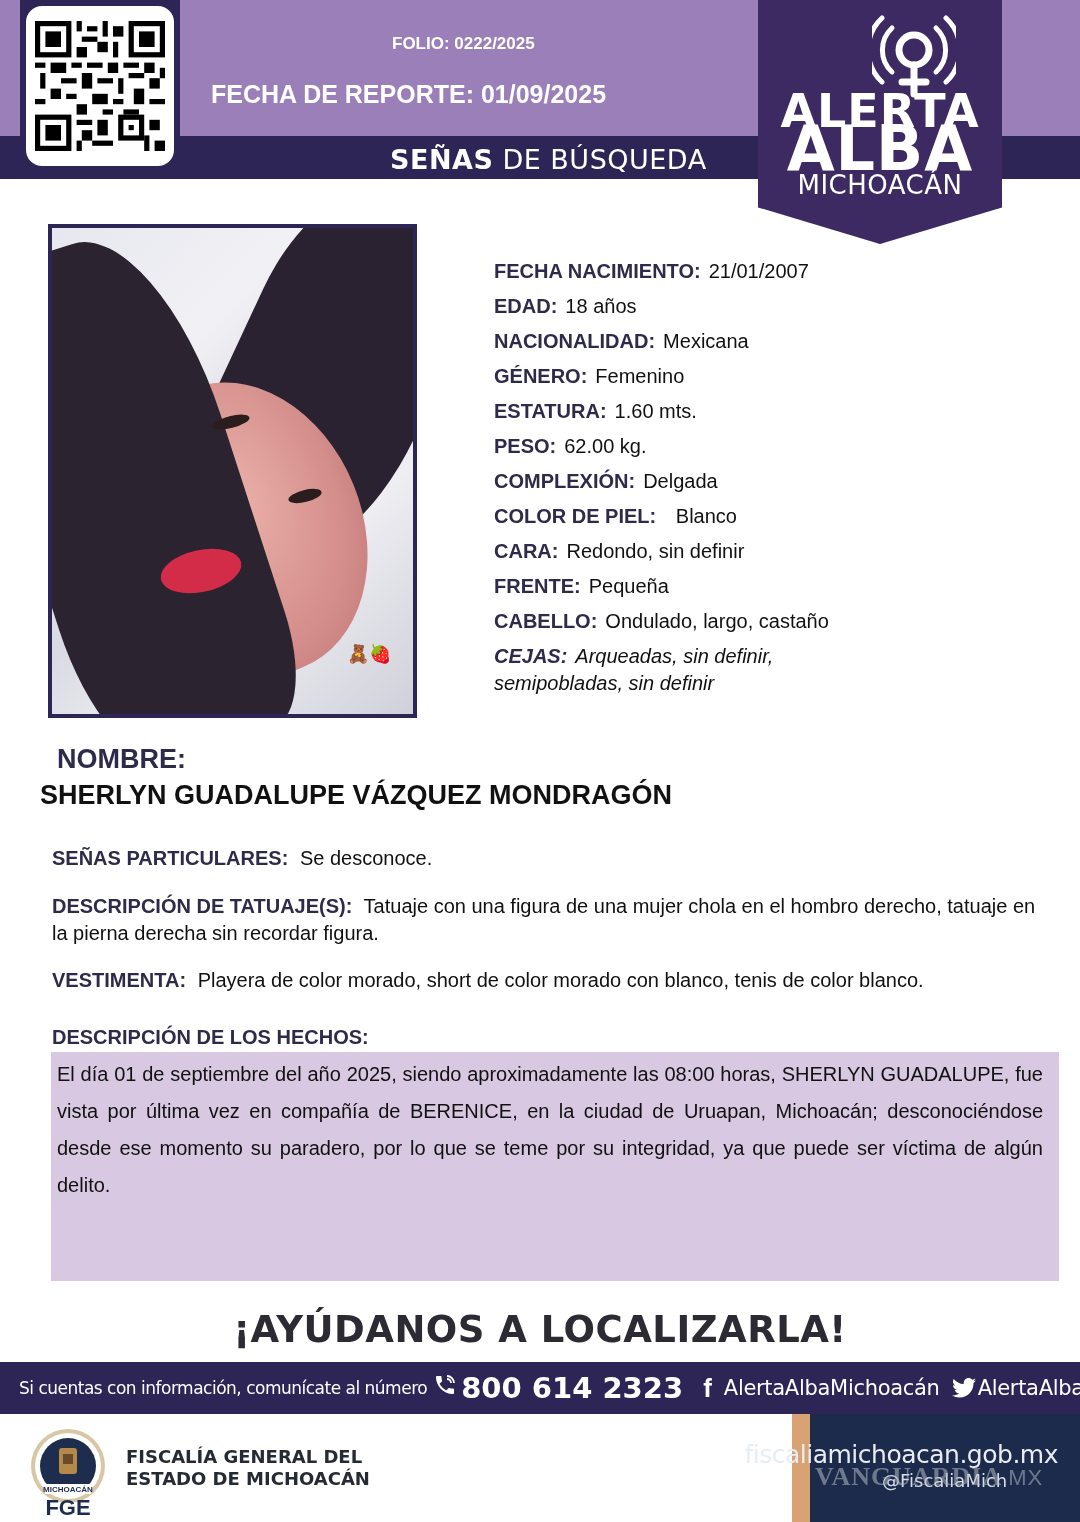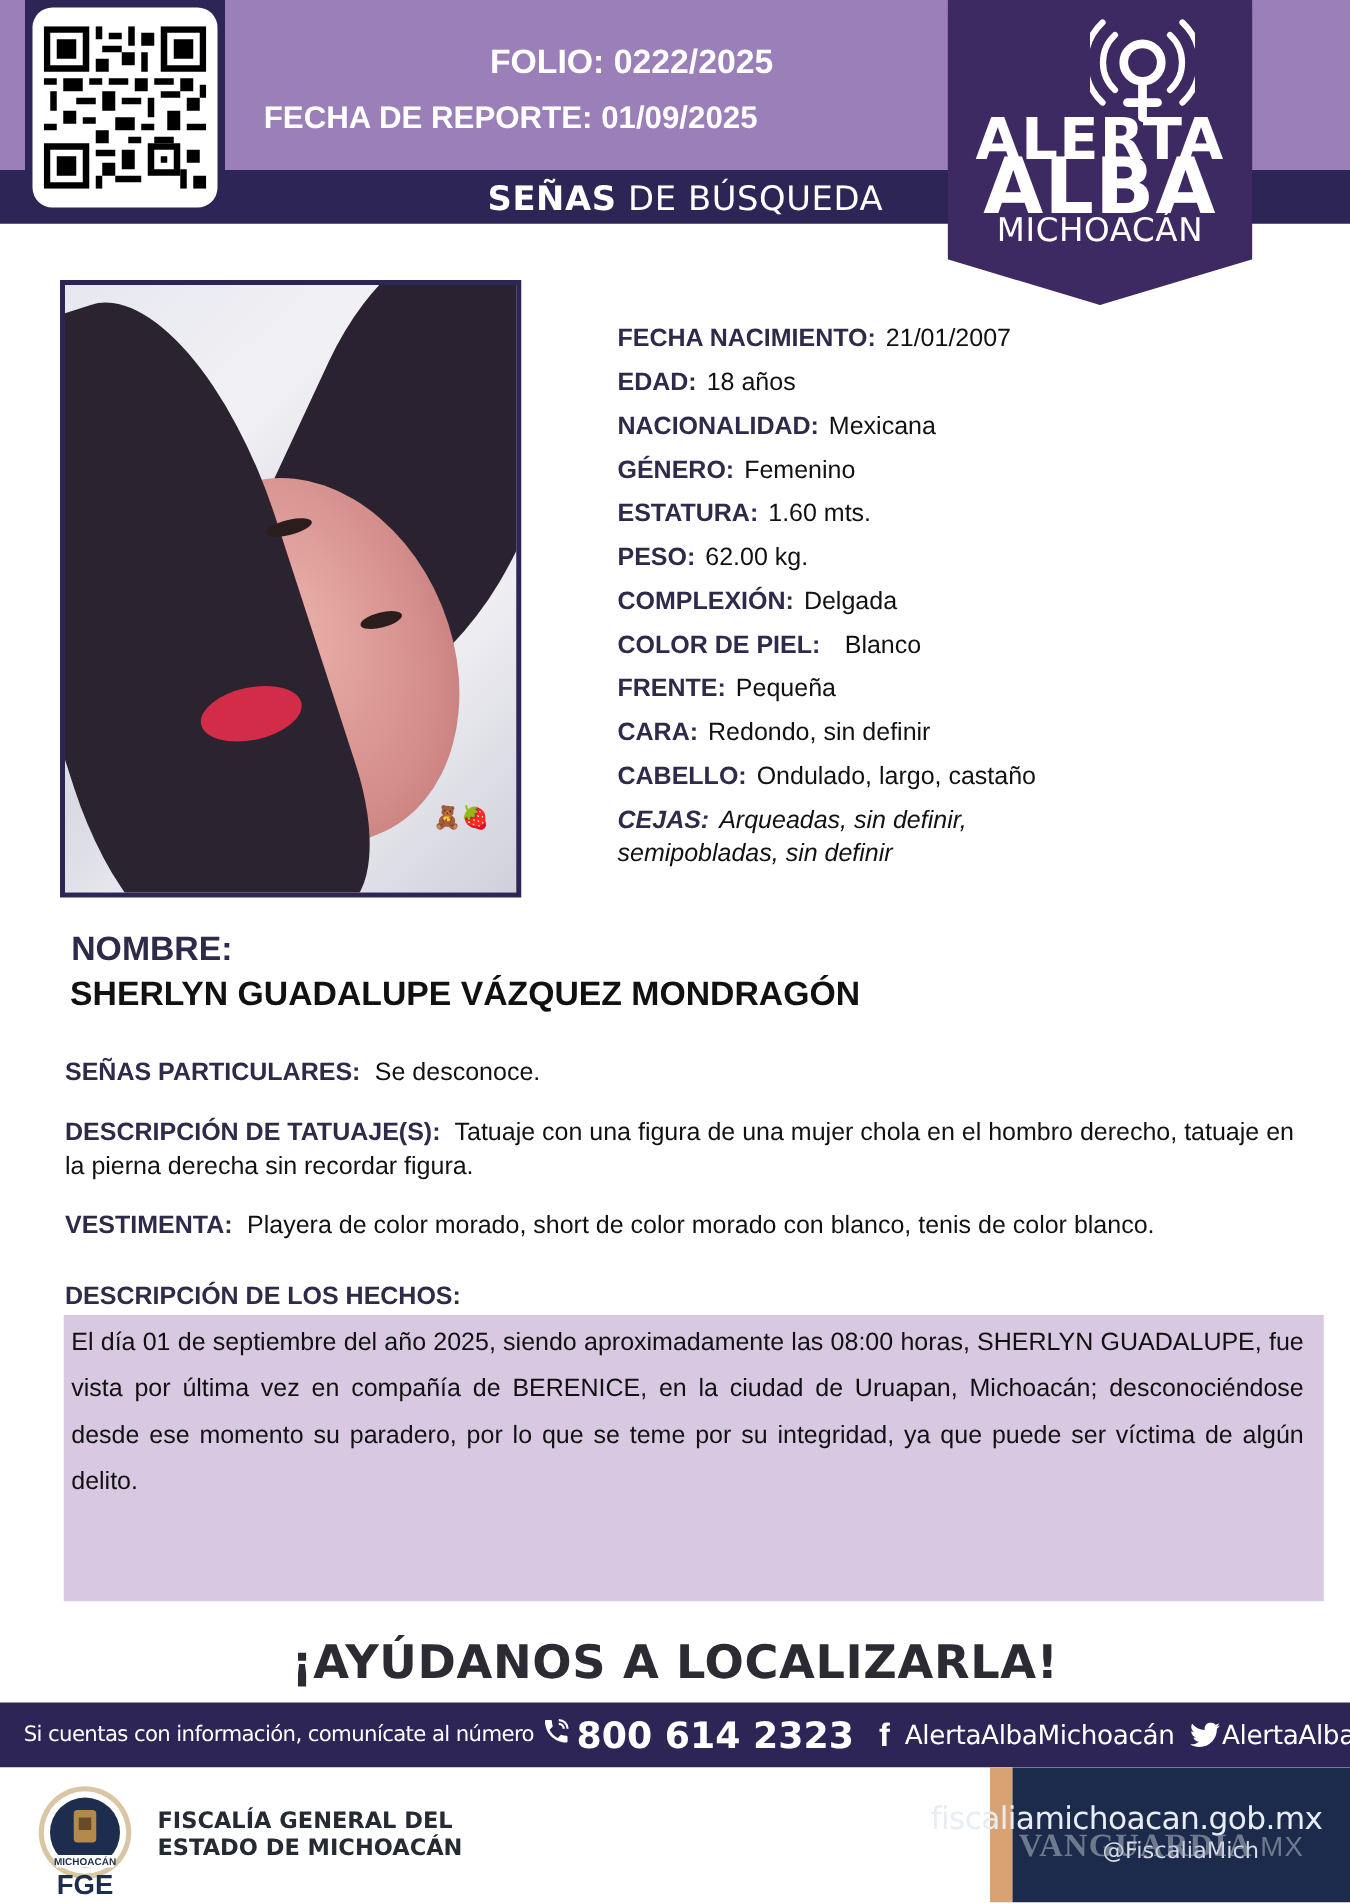--- a/index.html
+++ b/index.html
@@ -11,21 +11,21 @@
     .hdr-top { position: absolute; left: 0; top: 0; width: 1080px; height: 136px; background: #9b7fb9; }
     .hdr-band { position: absolute; left: 0; top: 136px; width: 1080px; height: 43px; background: #2e2557; }
     .qr-wrap {
       position: absolute; left: 20px; top: 0; width: 160px; height: 172px;
       background: #2e2557; border-radius: 0 0 14px 14px; padding: 6px;
     }
     .qr {
       width: 148px; height: 160px; background: #fff; border-radius: 16px;
       display: flex; align-items: center; justify-content: center;
     }
-    .folio { position: absolute; left: 392px; top: 34px; color: #fff; font-weight: bold; font-size: 27px; }
+    .folio { position: absolute; left: 392px; top: 34px; color: #fff; font-weight: bold; font-size: 17px; }
     .fecha-rep { position: absolute; left: 211px; top: 80px; color: #fff; font-weight: bold; font-size: 25px; }
     .cedula { position: absolute; left: 390px; top: 144px; color: #fff; font-size: 27px; letter-spacing: 0.5px; font-family: "DejaVu Sans", sans-serif; }
     .cedula b { font-weight: bold; }
     .cedula span.light { font-weight: normal; }
 
     .badge {
       position: absolute; left: 758px; top: 0; width: 244px; height: 244px;
       background: #3d2a62;
       clip-path: polygon(0 0, 100% 0, 100% 85%, 50% 100%, 0 85%);
       box-shadow: 0 6px 10px rgba(0,0,0,0.3);
@@ -55,21 +55,21 @@
     .emoji { position: absolute; left: 295px; top: 415px; font-size: 18px; }
 
     
     .info { position: absolute; left: 494px; top: 254px; width: 560px; }
     .info .row { font-size: 20px; line-height: 35px; color: #111; }
     .info .row .lbl { color: #2e2a4a; font-weight: bold; margin-right: 8px; }
     .info .row.wrap { line-height: 27px; padding-top: 4px; padding-bottom: 4px; font-style: italic; }
 
     
     .nombre-lbl { position: absolute; left: 57px; top: 744px; font-size: 27px; font-weight: bold; color: #2e2a4a; }
-    .nombre-val { position: absolute; left: 56px; top: 780px; font-size: 27px; font-weight: bold; color: #111; }
+    .nombre-val { position: absolute; left: 40px; top: 780px; font-size: 27px; font-weight: bold; color: #111; }
 
     .para { position: absolute; left: 52px; width: 1000px; font-size: 20px; line-height: 27px; color: #111; }
     .para .lbl { font-weight: bold; color: #2e2a4a; margin-right: 6px; }
 
     .hechos-lbl { position: absolute; left: 52px; top: 1026px; font-size: 20px; font-weight: bold; color: #2e2a4a; }
     .hechos-box {
       position: absolute; left: 51px; top: 1052px; width: 1008px; height: 229px;
       background: #d8c8e2; padding: 4px 16px 0 6px;
       font-size: 20px; line-height: 37px; color: #111; text-align: justify;
     }
@@ -200,22 +200,22 @@
 
 <div class="info">
   <div class="row"><span class="lbl">FECHA NACIMIENTO:</span><span>21/01/2007</span></div>
   <div class="row"><span class="lbl">EDAD:</span><span>18 años</span></div>
   <div class="row"><span class="lbl">NACIONALIDAD:</span><span>Mexicana</span></div>
   <div class="row"><span class="lbl">GÉNERO:</span><span>Femenino</span></div>
   <div class="row"><span class="lbl">ESTATURA:</span><span>1.60 mts.</span></div>
   <div class="row"><span class="lbl">PESO:</span><span>62.00 kg.</span></div>
   <div class="row"><span class="lbl">COMPLEXIÓN:</span><span>Delgada</span></div>
   <div class="row"><span class="lbl">COLOR DE PIEL:</span><span style="margin-left:6px;"> Blanco</span></div>
+  <div class="row"><span class="lbl">CARA:</span><span>Redondo, sin definir</span></div>
   <div class="row"><span class="lbl">FRENTE:</span><span>Pequeña</span></div>
-  <div class="row"><span class="lbl">CARA:</span><span>Redondo, sin definir</span></div>
   <div class="row"><span class="lbl">CABELLO:</span><span>Ondulado, largo, castaño</span></div>
   <div class="row wrap" style="width:330px;"><span class="lbl">CEJAS:</span><span>Arqueadas, sin definir, semipobladas, sin definir</span></div>
 </div>
 
 <div class="nombre-lbl">NOMBRE:</div>
 <div class="nombre-val">SHERLYN GUADALUPE VÁZQUEZ MONDRAGÓN</div>
 
 <div class="para" style="top:845px;"><span class="lbl">SEÑAS PARTICULARES:</span> <span>Se desconoce.</span></div>
 <div class="para" style="top:893px;"><span class="lbl">DESCRIPCIÓN DE TATUAJE(S):</span> <span>Tatuaje con una figura de una mujer chola en el hombro derecho, tatuaje en la pierna derecha sin recordar figura.</span></div>
 <div class="para" style="top:967px;"><span class="lbl">VESTIMENTA:</span> <span>Playera de color morado, short de color morado con blanco, tenis de color blanco.</span></div>

